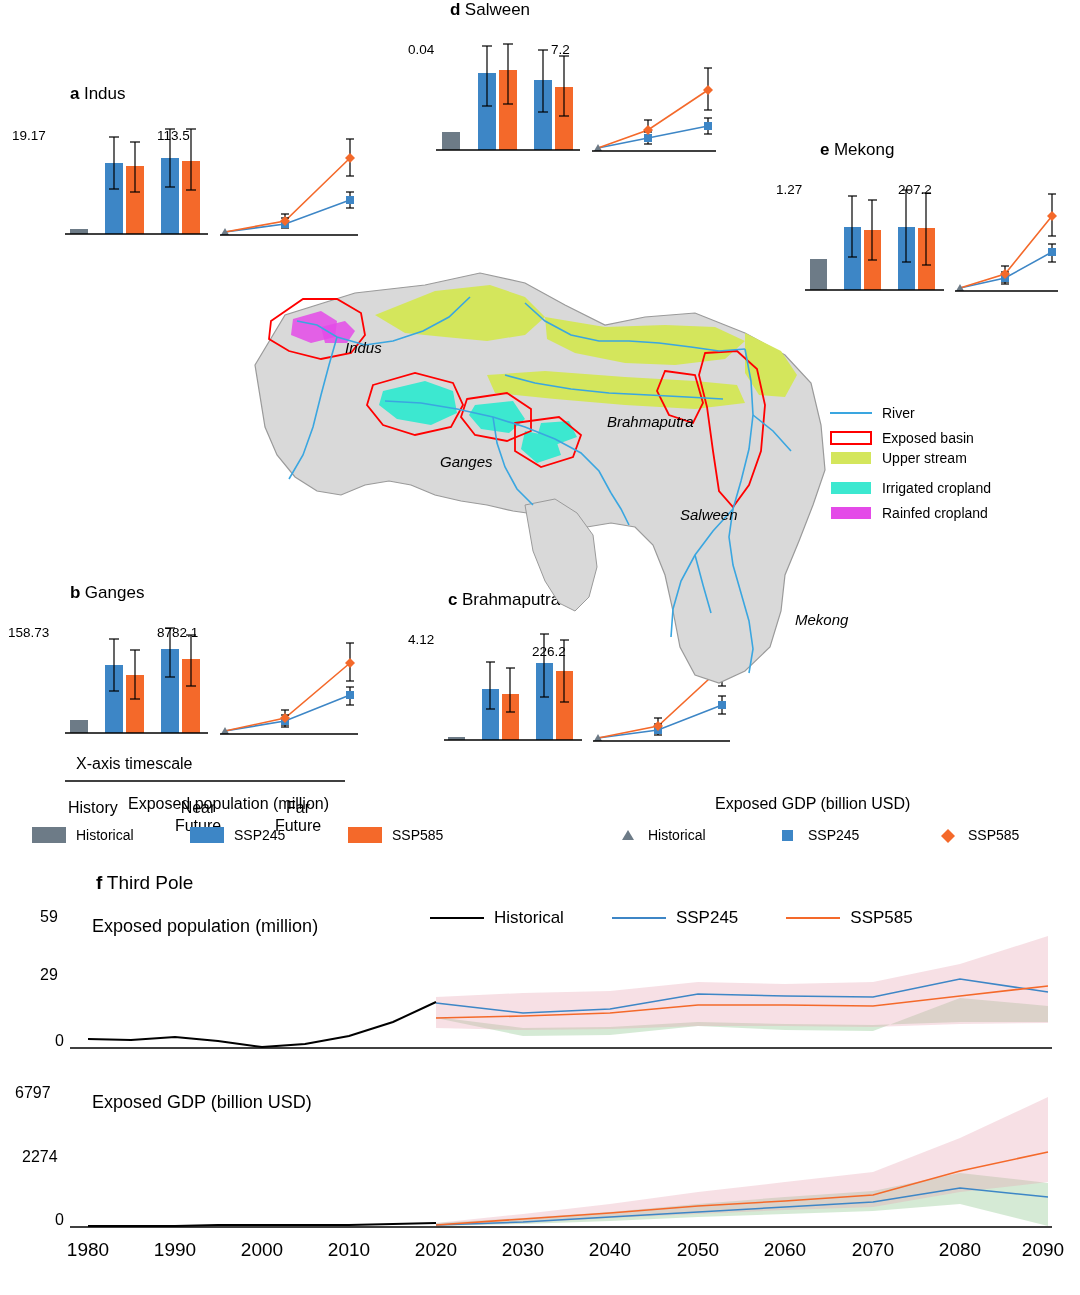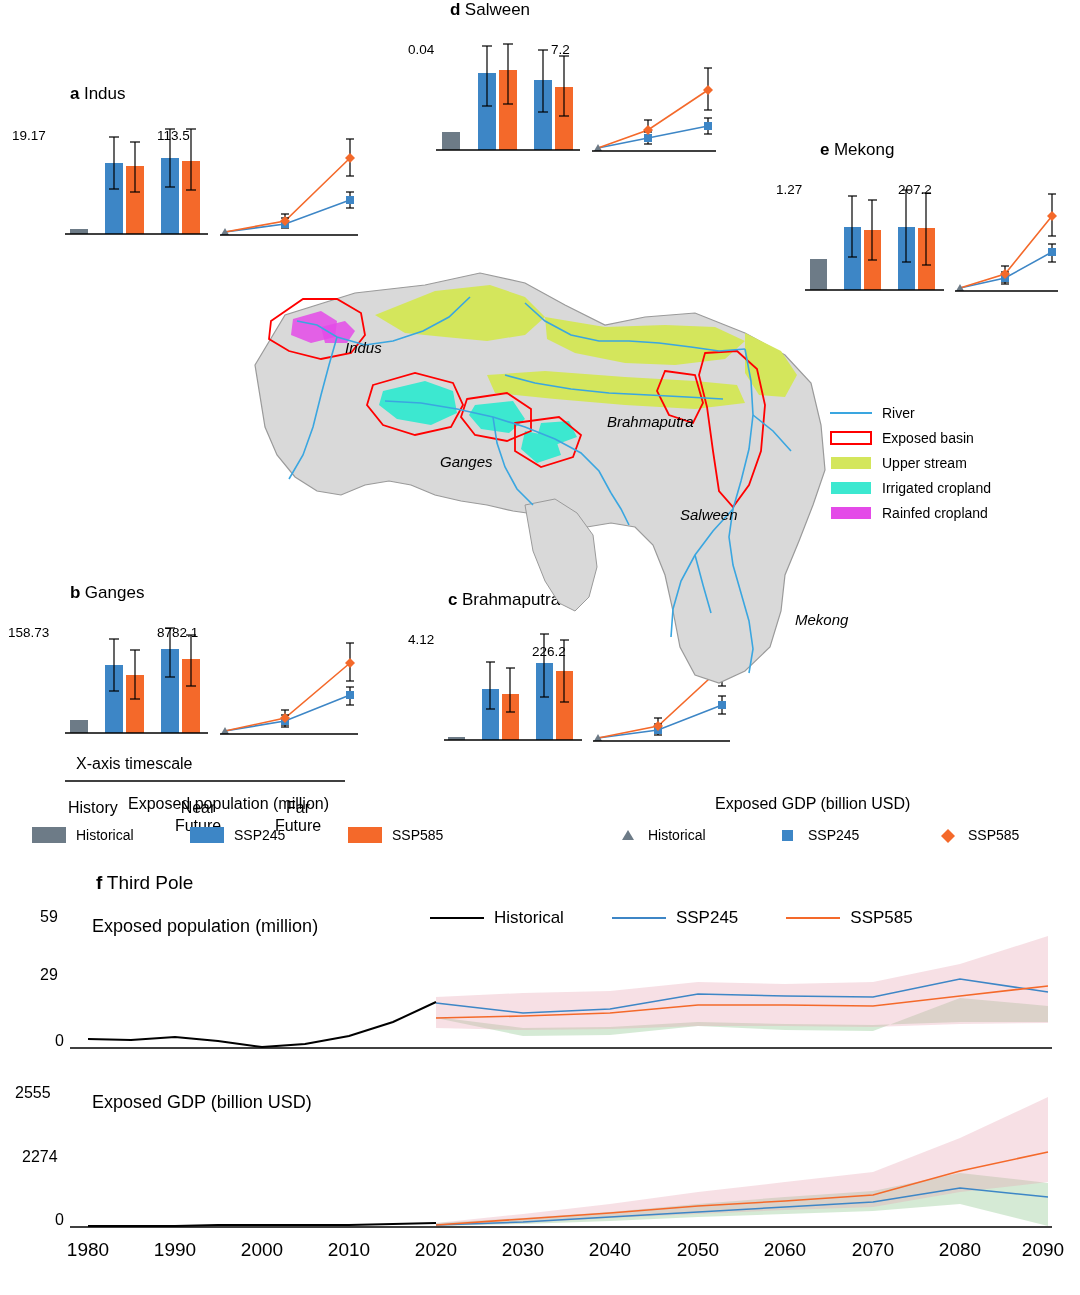--- a/index.html
+++ b/index.html
@@ -408,21 +408,21 @@
         <line x1="2" y1="8" x2="44" y2="8" stroke="#3aa6e0" stroke-width="2"></line>
       </svg>
     <span class="legend-text" style="margin-left:8px;">River</span>
   </div>
   <div style="display:flex;align-items:center;height:25px;">
     <svg width="46" height="16">
         <rect x="3" y="2" width="40" height="12" fill="none" stroke="#ff0000" stroke-width="2"></rect>
       </svg>
     <span class="legend-text" style="margin-left:8px;">Exposed basin</span>
   </div>
-  <div style="display:flex;align-items:center;height:25px;">
+  <div style="display:flex;height:25px;">
     <svg width="46" height="16">
         <rect x="3" y="2" width="40" height="12" fill="#d4e65c"></rect>
       </svg>
     <span class="legend-text" style="margin-left:8px;">Upper stream</span>
   </div>
   <div style="display:flex;align-items:center;height:25px;">
     <svg width="46" height="16">
         <rect x="3" y="2" width="40" height="12" fill="#3ce8d0"></rect>
       </svg>
     <span class="legend-text" style="margin-left:8px;">Irrigated cropland</span>
@@ -515,21 +515,21 @@
       <polygon fill="#7fbf7f" opacity="0.33" points="436,110 523,128 610,127 698,118 785,122 873,123 960,90 1048,98 1048,114 960,114 873,117 785,116 698,114 610,119 523,120 436,109"></polygon>
       <polygon fill="#e8a0b0" opacity="0.33" points="436,89 523,85 610,83 698,74 785,76 873,74 960,56 1048,28 1048,115 960,116 873,119 785,118 698,118 610,121 523,122 436,120"></polygon>
       <polyline class="ln245" points="436,95 523,105 610,101 698,86 785,88 873,89 960,71 1048,84" stroke-width="2"></polyline>
       <polyline class="ln585" points="436,110 523,108 610,105 698,97 785,97 873,98 960,88 1048,78" stroke-width="2"></polyline>
       <polyline fill="none" stroke="#000" stroke-width="2" points="88,131 131,132 175,129 218,133 262,139 305,136 349,128 393,114 436,94"></polyline>
       <line class="axis-line" x1="70" y1="140" x2="1052" y2="140" stroke-width="2"></line>
     </svg>
   </div>
 
   <div style="position:absolute;left:0px;top:212px;width:1080px;height:210px;">
-    <div class="tick" style="position:absolute;left:15px;top:0px;">2555</div>
+    <div class="tick" style="position:absolute;left:15px;top:0px;">6797</div>
     <div class="tick" style="position:absolute;left:22px;top:64px;">2274</div>
     <div class="tick" style="position:absolute;left:55px;top:127px;">0</div>
     <div style="position:absolute;left:92px;top:8px;font-size:18px;">Exposed GDP (billion USD)</div>
     <svg width="1080" height="210" style="position:absolute;left:0;top:0;">
 
       <polygon fill="#7fbf7f" opacity="0.33" points="436,139 523,134 610,128 698,120 785,113 873,107 960,89 1048,99 1048,142 960,120 873,127 785,130 698,133 610,137 523,140 436,142"></polygon>
       <polygon fill="#e8a0b0" opacity="0.33" points="436,139 523,130 610,120 698,108 785,98 873,88 960,54 1048,13 1048,98 960,108 873,123 785,126 698,130 610,134 523,139 436,142"></polygon>
       <polyline class="ln245" points="436,141 523,138 610,133 698,128 785,123 873,118 960,104 1048,113" stroke-width="2"></polyline>
       <polyline class="ln585" points="436,141 523,135 610,129 698,122 785,117 873,111 960,87 1048,68" stroke-width="2"></polyline>
       <polyline fill="none" stroke="#000" stroke-width="2" points="88,142 131,142 175,142 218,141 262,141 305,141 349,141 393,140 436,139"></polyline>

